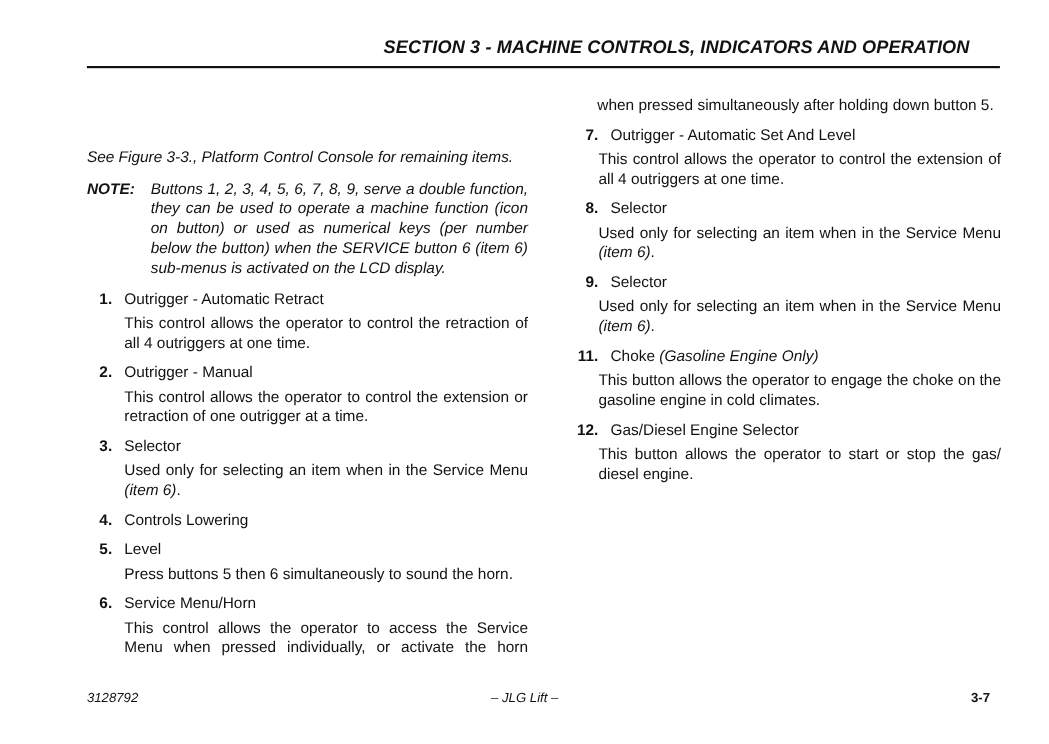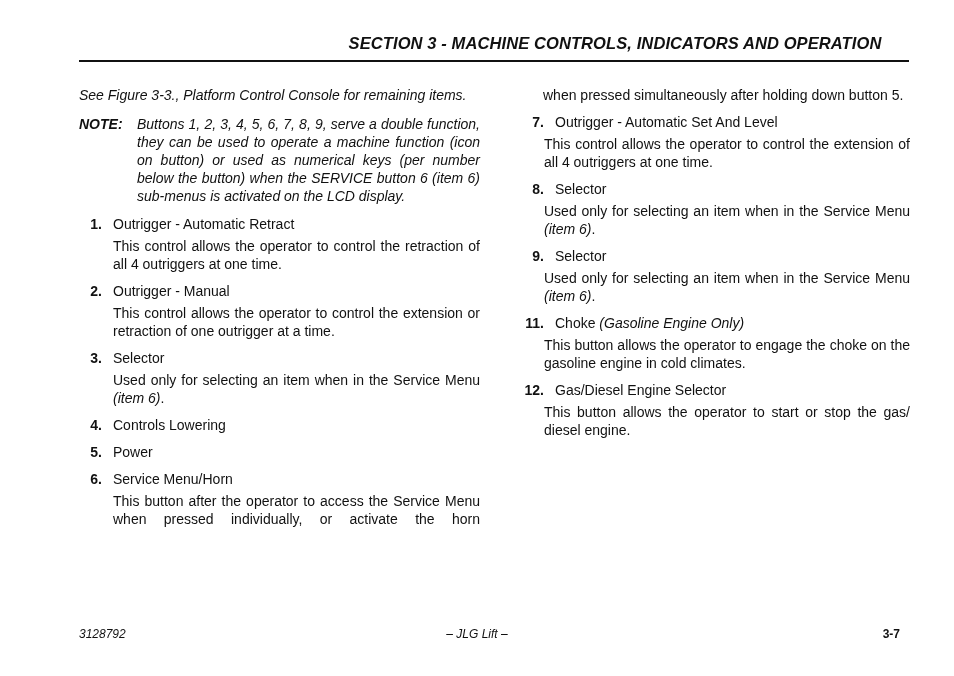--- a/index.html
+++ b/index.html
@@ -2,21 +2,21 @@
 <html><head>
 <meta charset="utf-8">
 <style>
   html, body { margin: 0; padding: 0; background: #ffffff; }
   body { width: 954px; height: 676px; position: relative; overflow: hidden;
          font-family: "Liberation Sans", sans-serif; color: #111111; }
   .header-title { position: absolute; left: 330px; top: 34px; width: 570px; text-align: center;
          font-weight: bold; font-style: italic; font-size: 16.5px; letter-spacing: 0.1px; }
   .header-rule { position: absolute; left: 79px; top: 60px; width: 830px; height: 1.5px; background: #111; }
   .col { position: absolute; top: 86px; font-size: 14px; line-height: 18px; }
-  .col-left { left: 79px; width: 401px; }
+  .col-left { left: 79px; width: 401px; margin-top: 47px; }
   .col-right { left: 510px; width: 400px; }
   .intro { font-style: italic; margin: 0 0 11px 0; }
   .note { display: flex; margin-bottom: 10px; }
   .note-label { font-weight: bold; font-style: italic; width: 58px; flex: none; }
   .note-text { font-style: italic; text-align: justify; text-align-last: left; flex: 1; }
   .item { margin-bottom: 9px; }
   .item-head { display: flex; margin-bottom: 4px; }
   .item-num { width: 34px; flex: none; text-align: right; padding-right: 0; font-weight: bold; box-sizing: border-box; }
   .col-left .item-num { width: 23px; margin-left: 0; }
   .col-left .item { padding-left: 0; }
@@ -66,29 +66,30 @@
   </div>
   <div class="item">
     <div class="item-head">
         <span class="item-num">4.</span>
         <span class="item-title">Controls Lowering</span>
       </div>
   </div>
   <div class="item">
     <div class="item-head">
         <span class="item-num">5.</span>
-        <span class="item-title">Power</span>
+        <span class="item-title">Level</span>
       </div>
+    <div class="item-body">Press buttons 5 then 6 simultaneously to sound the horn.</div>
   </div>
   <div class="item">
     <div class="item-head">
         <span class="item-num">6.</span>
         <span class="item-title">Service Menu/Horn</span>
       </div>
-    <div class="item-body" style="text-align-last: justify;">This button after the operator to access the Service Menu when pressed individually, or activate the horn</div>
+    <div class="item-body" style="text-align-last: justify;">This control allows the operator to access the Service Menu when pressed individually, or activate the horn</div>
   </div>
 </div>
 
 <div class="col col-right">
   <div class="cont">when pressed simultaneously after holding down button 5.</div>
 
   <div class="item">
     <div class="item-head">
         <span class="item-num">7.</span>
         <span class="item-title">Outrigger - Automatic Set And Level</span>

